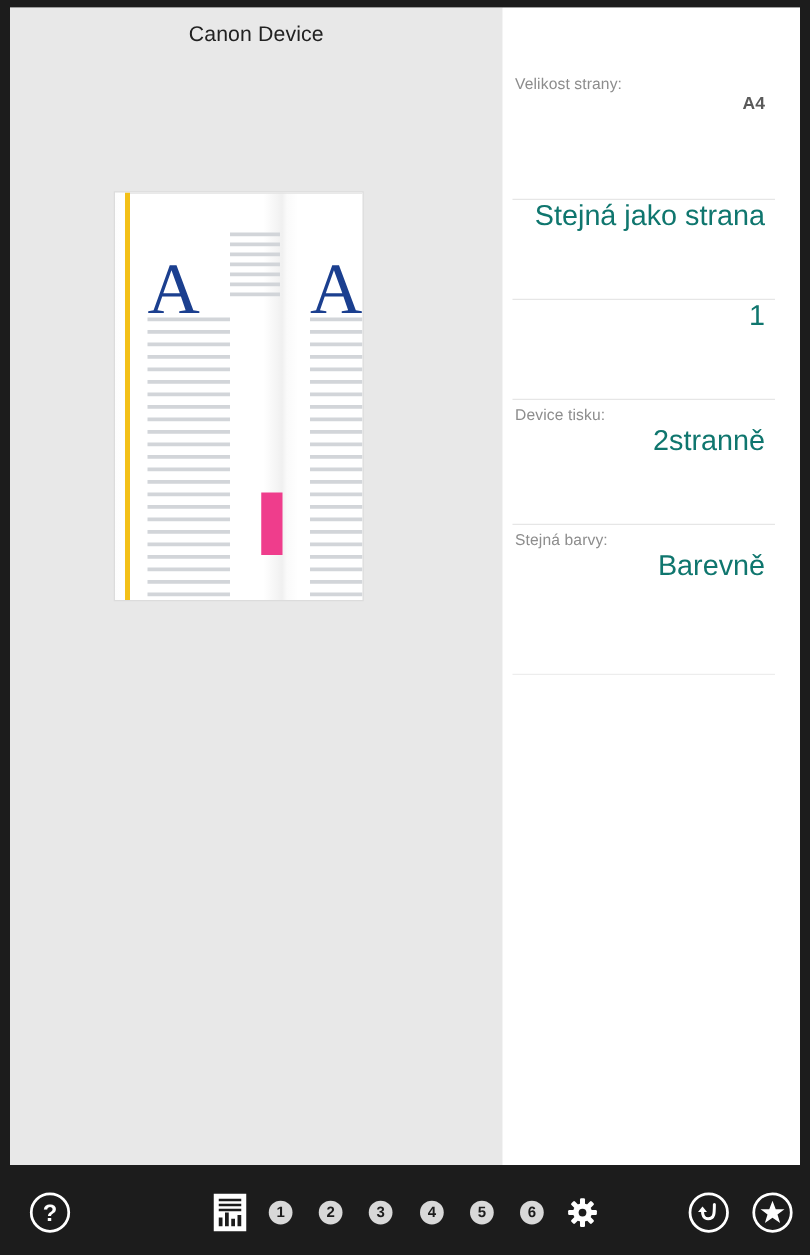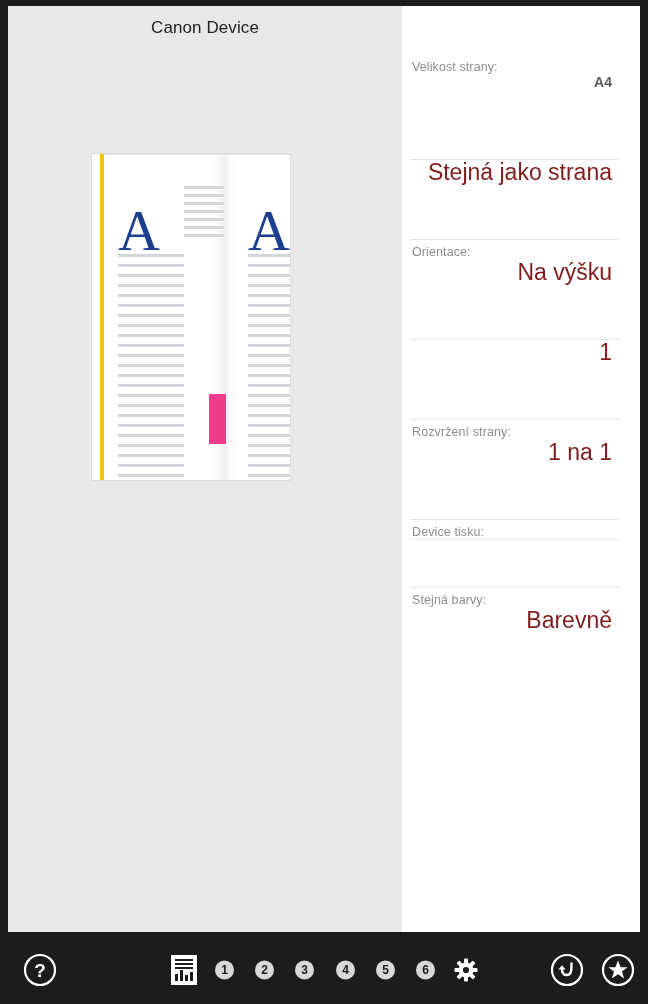--- a/index.html
+++ b/index.html
@@ -131,21 +131,21 @@
     display: block;
     font-size: 12.5px;
     color: #8d8d8d;
     padding-top: 6px;
     letter-spacing: 0.1px;
     text-align: left;
   }
   .setting-value {
     display: block;
     text-align: right;
-    color: #7f1d1d;
+    color: #0f766e;
     font-size: 23px;
     line-height: 1.18;
     padding-bottom: 5px;
     white-space: nowrap;
   }
   .setting-value.small-bold {
     font-size: 14px;
     font-weight: bold;
     color: #5a5a5a;
     padding-bottom: 20px;
@@ -298,35 +298,26 @@
           <div class="setting-row">
             <span class="setting-label">Velikost strany:</span>
             <span class="setting-value small-bold">A4</span>
           </div>
           <div class="setting-row">
             <div class="divider"></div>
             <span class="setting-value">Stejná jako strana</span>
           </div>
           <div class="setting-row">
             <div class="divider"></div>
-            <span class="setting-label">Orientace:</span>
-            <span class="setting-value">Na výšku</span>
-          </div>
-          <div class="setting-row">
-            <div class="divider"></div>
             <span class="setting-value">1</span>
-          </div>
-          <div class="setting-row">
-            <div class="divider"></div>
-            <span class="setting-label">Rozvržení strany:</span>
-            <span class="setting-value">1 na 1</span>
           </div>
           <div class="setting-row">
             <div class="divider"></div>
             <span class="setting-label">Device tisku:</span>
+            <span class="setting-value">2stranně</span>
           </div>
           <div class="setting-row">
             <div class="divider"></div>
             <span class="setting-label">Stejná barvy:</span>
             <span class="setting-value">Barevně</span>
           </div>
         </div>
     </div>
     <div id="settings-tail-divider"></div>
 

